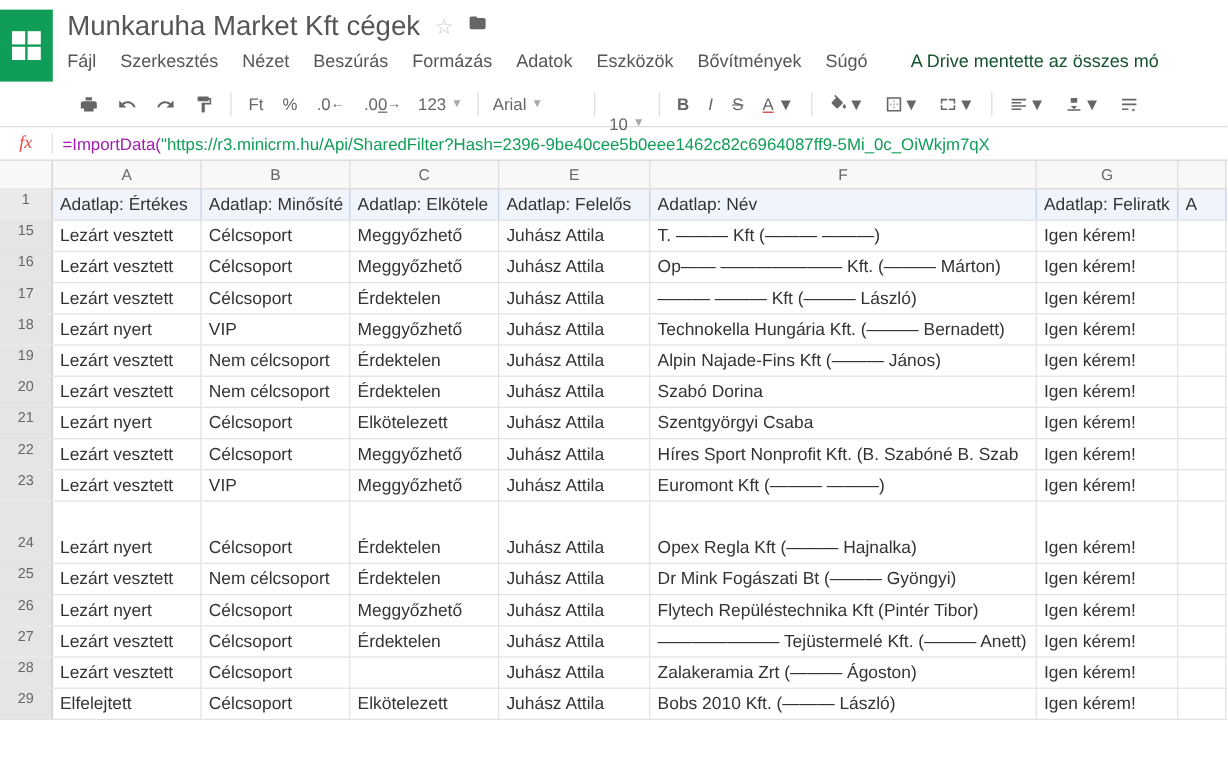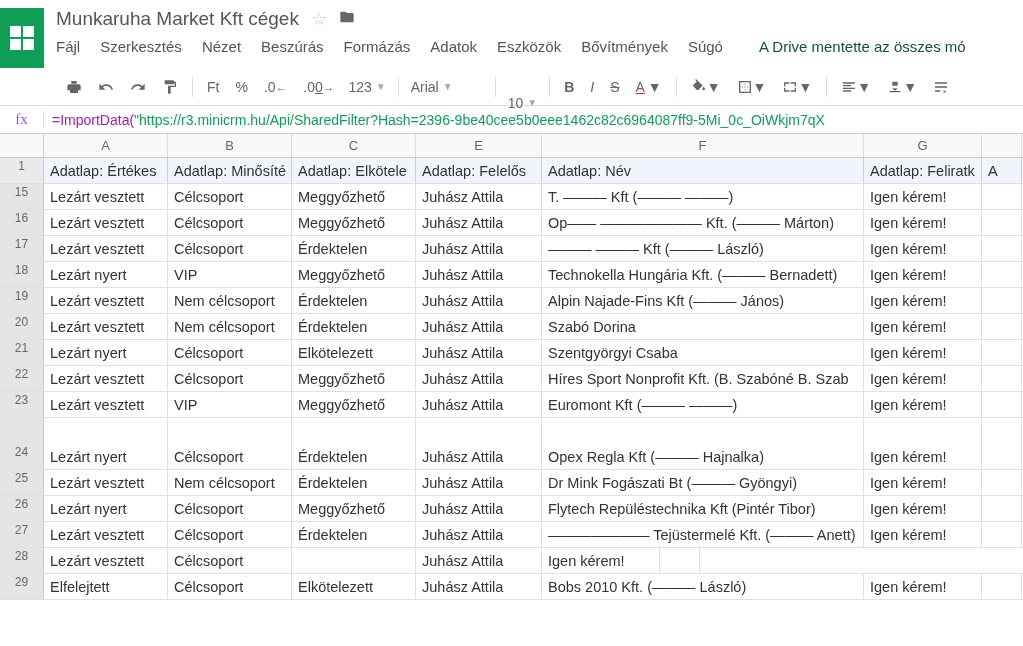--- a/index.html
+++ b/index.html
@@ -3,35 +3,35 @@
 <meta charset="utf-8">
 <style>
 * { margin: 0; padding: 0; box-sizing: border-box; }
 body { font-family: Arial, sans-serif; font-size: 13px; color: #333; overflow: hidden; width: 1023px; height: 646px; }
 .header { display: flex; align-items: flex-start; padding: 8px 0 0 0; }
 .logo { width: 44px; height: 60px; background: #0f9d58; display: flex; align-items: center; justify-content: center; margin-right: 12px; }
 .logo-grid { width: 24px; height: 24px; display: grid; grid-template-columns: 1fr 1fr; grid-template-rows: 1fr 1fr; gap: 2px; }
 .logo-grid div { background: white; }
 .title-area { flex: 1; }
 .title-row { display: flex; align-items: center; gap: 12px; }
-.doc-title { font-size: 19px; color: #555; font-weight: 400; }
+.doc-title { font-size: 23px; color: #555; font-weight: 400; }
 .star-icon { color: #ccc; font-size: 18px; }
 .folder-icon { color: #bbb; font-size: 18px; }
 .menubar { display: flex; gap: 20px; margin-top: 8px; font-size: 15px; color: #555; align-items: center; }
 .menubar-item { cursor: pointer; }
 .drive-status { color: #14532d; margin-left: 16px; font-size: 15px; }
 .toolbar { display: flex; align-items: center; padding: 6px 12px 6px 60px; border-bottom: 1px solid #ddd; gap: 4px; height: 38px; }
 .tb-btn { padding: 4px 6px; color: #666; cursor: pointer; display: flex; align-items: center; font-size: 14px; }
 .tb-sep { width: 1px; height: 20px; background: #ddd; margin: 0 4px; }
 .tb-select { display: flex; align-items: center; gap: 4px; padding: 2px 4px; }
 .tb-select .chev { color: #aaa; font-size: 10px; }
 .font-name { min-width: 80px; }
 .font-size { min-width: 28px; margin-top: 32px; }
 .formula-bar { display: flex; align-items: center; border-bottom: 1px solid #ccc; height: 28px; }
-.fx { width: 44px; text-align: center; color: #8b5cf6; font-family: serif; font-size: 15px; border-right: 1px solid #ddd; }
+.fx { width: 44px; text-align: center; font-style: italic; color: #ef4444; font-family: serif; font-size: 15px; border-right: 1px solid #ddd; }
 .formula-input { flex: 1; padding: 4px 8px; font-family: Arial; font-size: 14px; white-space: nowrap; overflow: hidden; }
 .formula-input .fn { color: #a21caf; }
 .formula-input .str { color: #0f9d58; }
 .grid { display: flex; flex-direction: column; }
 .col-headers { display: flex; height: 24px; background: #f8f8f8; border-bottom: 1px solid #ccc; }
 .corner { width: 44px; border-right: 1px solid #ccc; background: #f8f8f8; }
 .col-h { text-align: center; line-height: 24px; color: #666; border-right: 1px solid #ddd; font-size: 13px; }
 .row { display: flex; height: 26px; border-bottom: 1px solid #e0e0e0; }
 .row.tall { height: 52px; }
 .row-h { width: 44px; text-align: center; line-height: 26px; background: #e5e5e5; border-right: 1px solid #ccc; color: #666; font-size: 12px; display: flex; align-items: flex-end; justify-content: center; padding-bottom: 4px; }
@@ -340,20 +340,21 @@
         <div class="cell cE">——————— Tejüstermelé Kft. (——— Anett)</div>
         <div class="cell cG">Igen kérem!</div>
         <div class="cell cH"></div>
       </div>
       <div class="row">
         <div class="row-h">28</div>
         <div class="cell cA">Lezárt vesztett</div>
         <div class="cell cB">Célcsoport</div>
         <div class="cell cC"></div>
         <div class="cell cD">Juhász Attila</div>
+        <div class="cell cE">Zalakeramia Zrt (——— Ágoston)</div>
         <div class="cell cG">Igen kérem!</div>
         <div class="cell cH"></div>
       </div>
       <div class="row">
         <div class="row-h">29</div>
         <div class="cell cA">Elfelejtett</div>
         <div class="cell cB">Célcsoport</div>
         <div class="cell cC">Elkötelezett</div>
         <div class="cell cD">Juhász Attila</div>
         <div class="cell cE">Bobs 2010 Kft. (——— László)</div>

